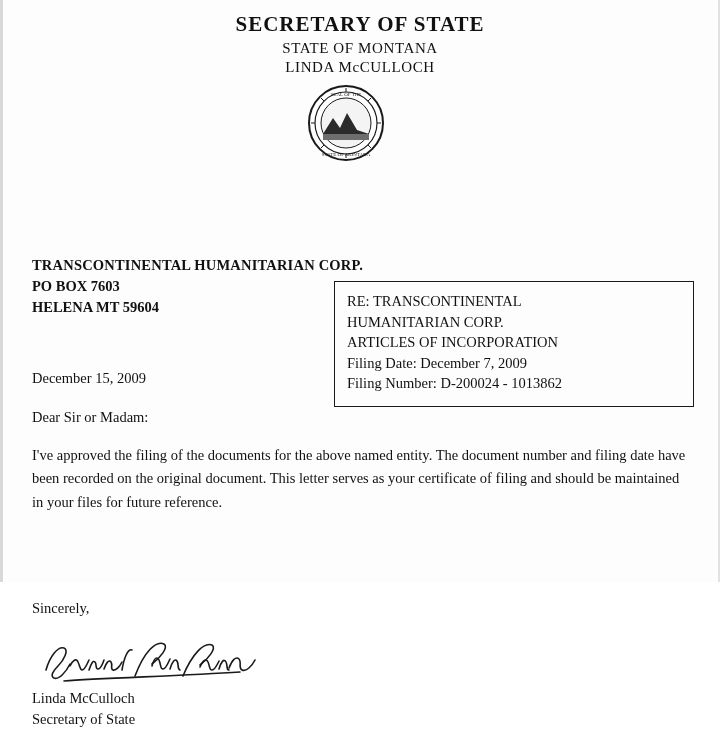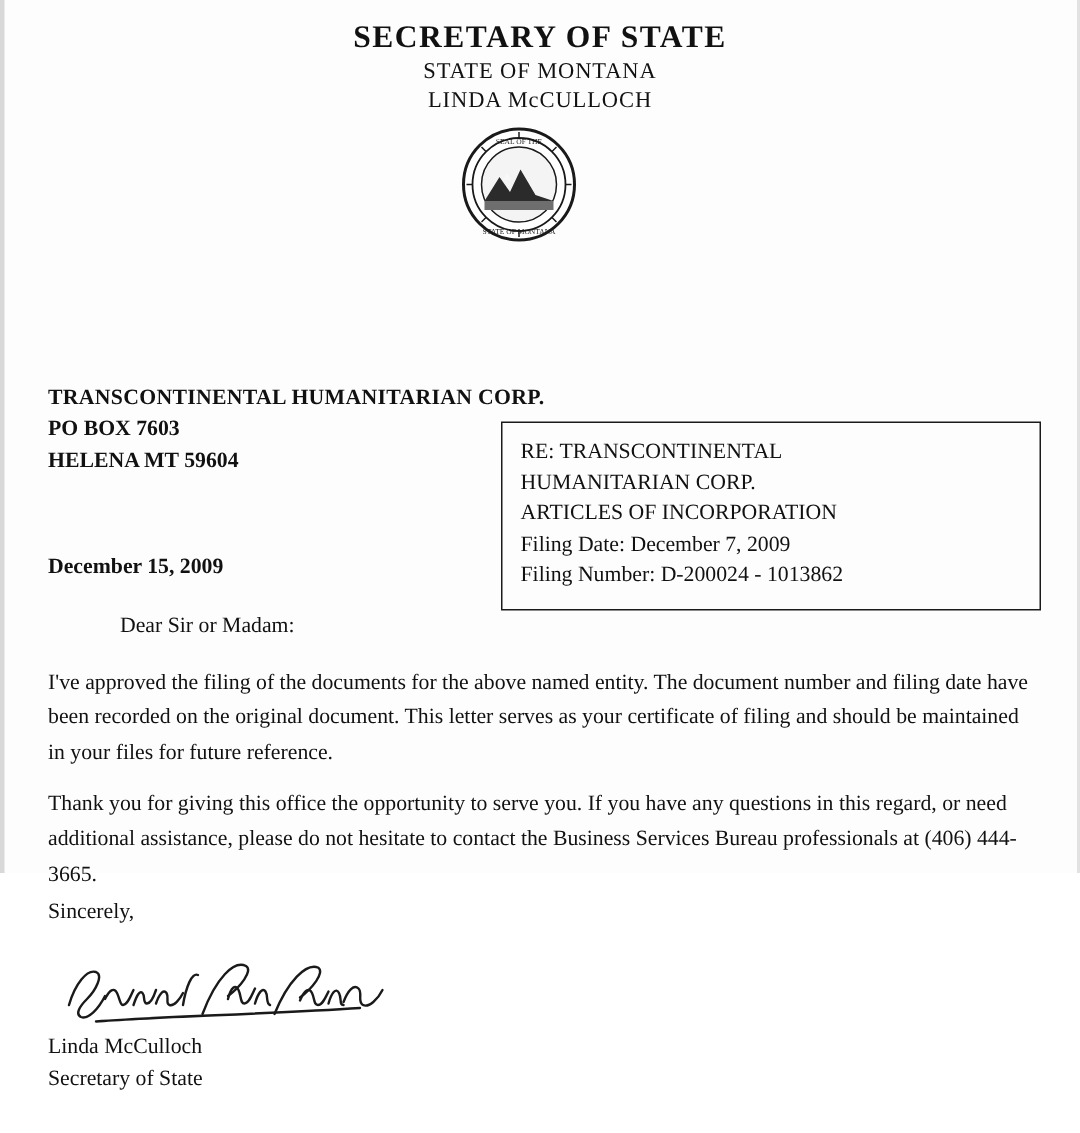--- a/index.html
+++ b/index.html
@@ -106,29 +106,27 @@
     padding: 9px 12px 0 12px;
     font-size: 14.5px;
     line-height: 1.42;
   }
 
   .date {
     position: absolute;
     left: 32px;
     top: 370px;
     font-size: 14.5px;
-    font-weight: bold;
   }
 
   .salutation {
     position: absolute;
     left: 32px;
     top: 409px;
     font-size: 14.5px;
-    margin-left: 48px;
   }
 
   .body-p1 {
     position: absolute;
     left: 32px;
     top: 444px;
     width: 662px;
     font-size: 14.5px;
     line-height: 1.62;
   }
@@ -221,21 +219,20 @@
     <div>Filing Date: December 7, 2009</div>
     <div>Filing Number: D-200024 - 1013862</div>
   </div>
 
   <div class="date">December 15, 2009</div>
 
   <div class="salutation">Dear Sir or Madam:</div>
 
   <div class="body-p1">I've approved the filing of the documents for the above named entity.  The document number and filing date have been recorded on the original document.  This letter serves as your certificate of filing and should be maintained in your files for future reference.</div>
 
-  <div class="body-p2">Thank you for giving this office the opportunity to serve you.  If you have any questions in this regard, or need additional assistance, please do not hesitate to contact the Business Services Bureau professionals at (406) 444-3665.</div>
 
   <div class="closing">Sincerely,</div>
 
   <div class="signature">
     <svg width="230" height="52" viewBox="0 0 230 52" xmlns="http://www.w3.org/2000/svg">
       <g fill="none" stroke="#1a1a1a" stroke-width="1.6" stroke-linecap="round">
         <path d="M6 34 C10 20, 18 10, 24 12 C29 14, 24 24, 18 30 C13 35, 10 40, 14 42 C19 44, 26 36, 30 28"></path>
         <path d="M30 30 C33 24, 36 22, 38 26 C40 30, 40 34, 42 34 C45 34, 47 28, 49 24"></path>
         <path d="M49 34 C51 28, 53 24, 55 26 C57 28, 55 33, 58 33 C61 33, 63 27, 64 24"></path>
         <path d="M64 33 C66 27, 69 23, 71 26 C73 29, 70 33, 73 34 C76 35, 80 30, 82 26"></path>

